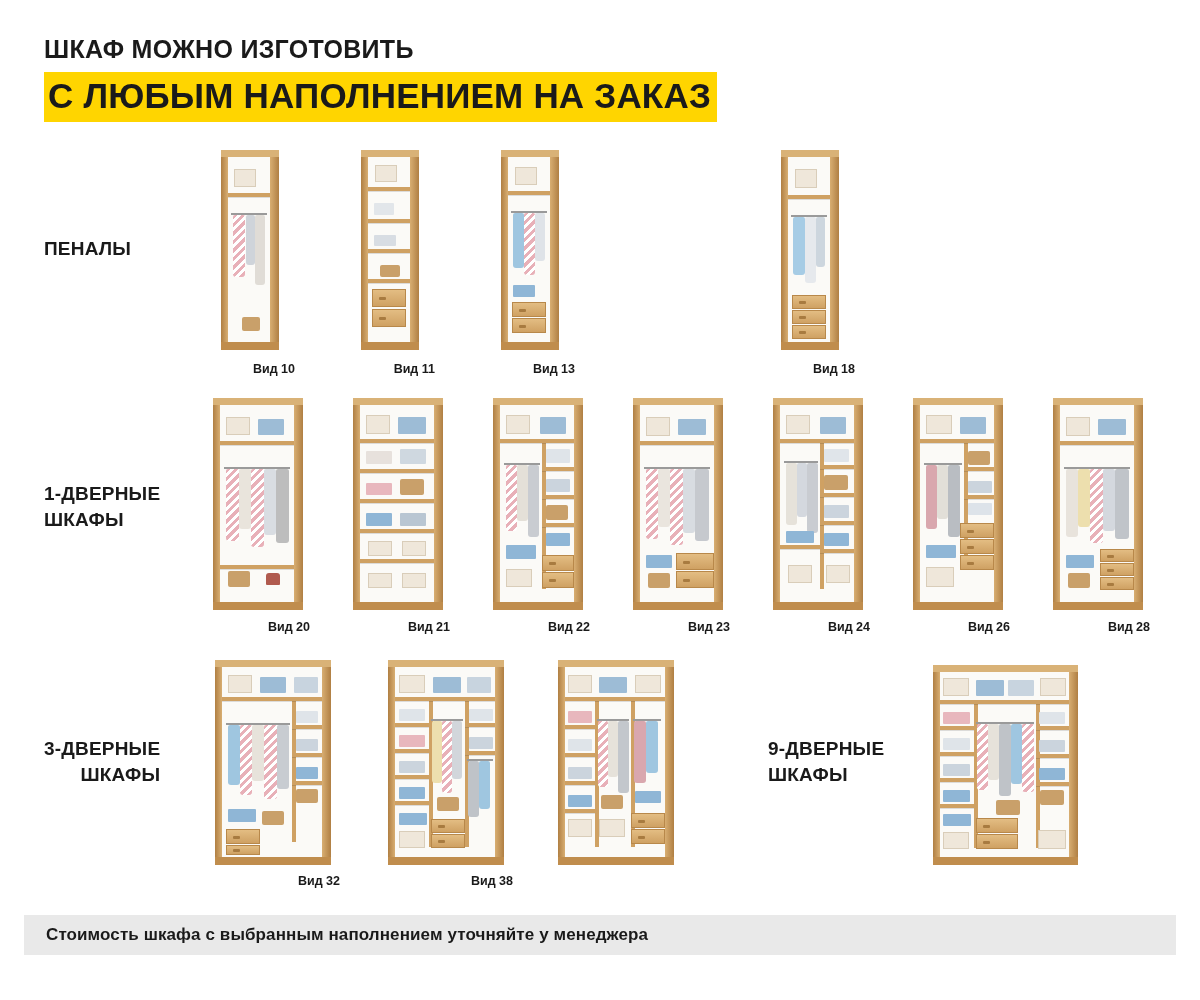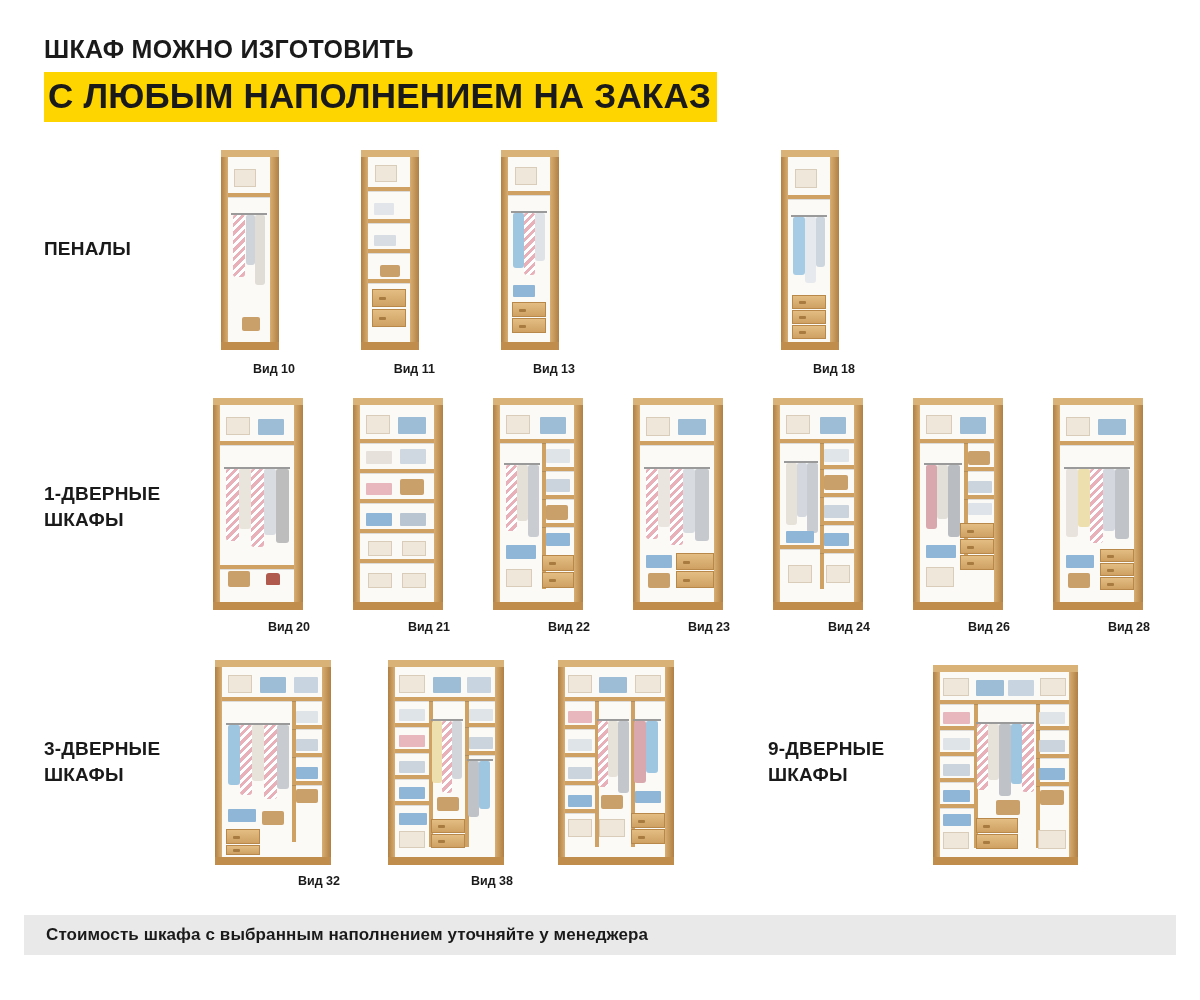--- a/index.html
+++ b/index.html
@@ -210,21 +210,21 @@
     </div>
   </div>
 
   <div class="section-label" style="left:44px; top:236px;">ПЕНАЛЫ</div>
 
   <div class="section-label" style="left:44px; top:481px;">
     <div>1-ДВЕРНЫЕ</div>
     <div>ШКАФЫ</div>
   </div>
 
-  <div class="section-label" style="left:44px; top:736px;">
+  <div class="section-label" style="left:44px; top:736px;text-align:right;">
     <div>3-ДВЕРНЫЕ</div>
     <div>ШКАФЫ</div>
   </div>
 
   <div class="section-label" style="left:768px; top:736px;">
     <div>9-ДВЕРНЫЕ</div>
     <div>ШКАФЫ</div>
   </div>
 
   <div class="item" style="left:205px; top:150px; width:90px; height:230px;">

